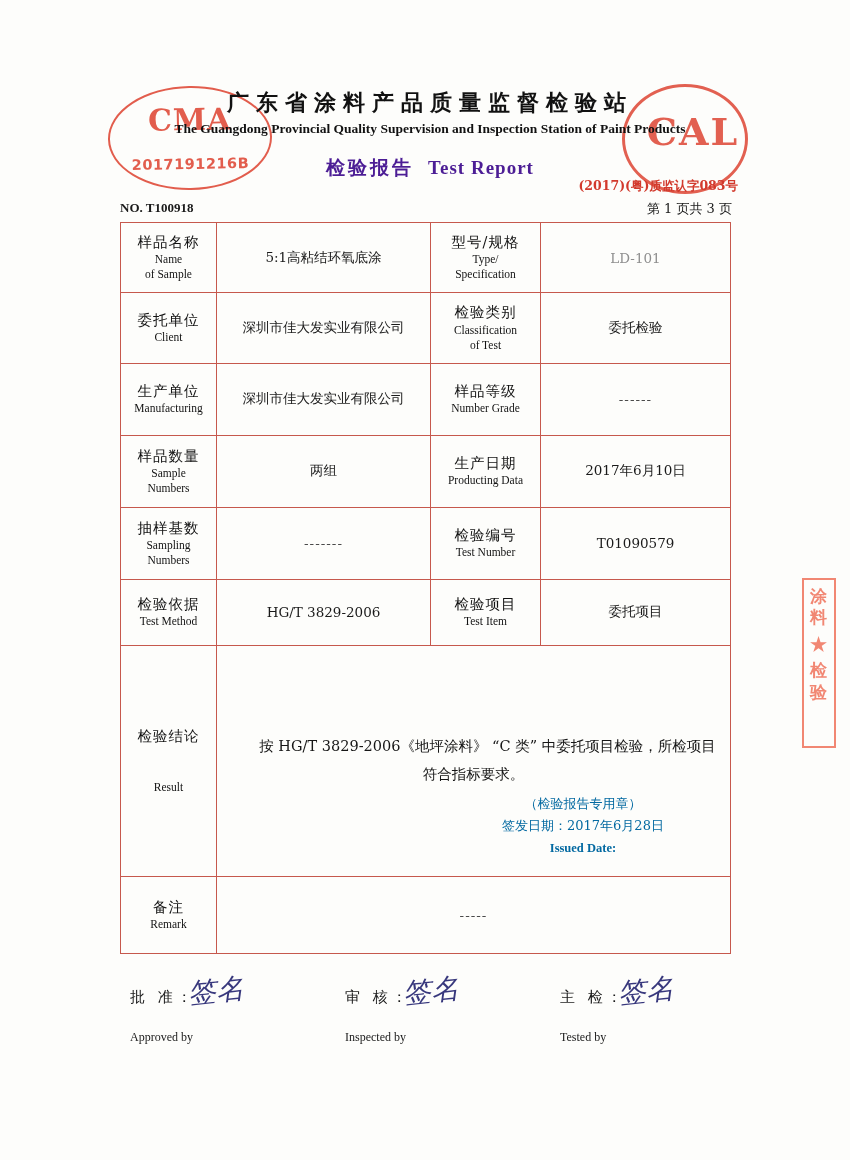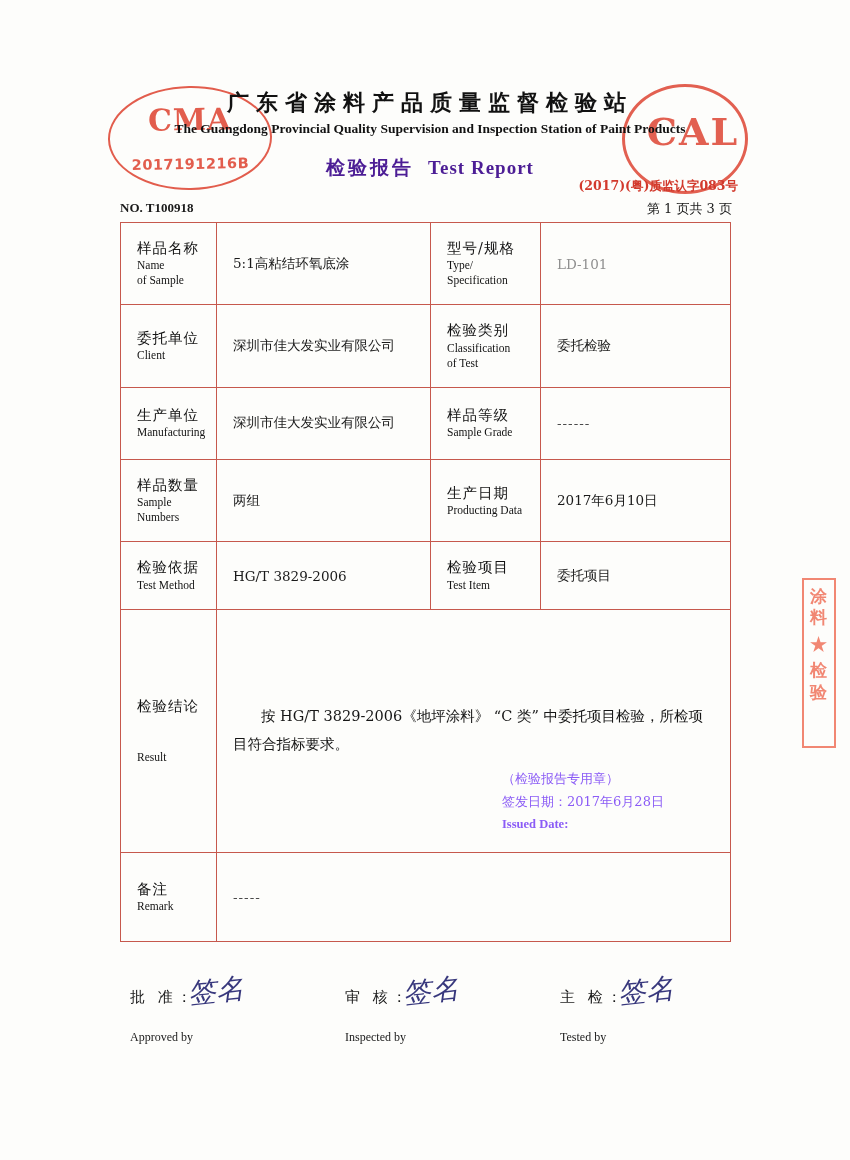--- a/index.html
+++ b/index.html
@@ -170,23 +170,23 @@
   .tbl {
     position: absolute;
     left: 120px;
     top: 222px;
     width: 610px;
     border-collapse: collapse;
     table-layout: fixed;
   }
   .tbl td {
     border: 1px solid #c6584d;
-    padding: 16px;
+    padding: 10px;
     vertical-align: middle;
-    text-align: left;
+    text-align: center;
   }
   .lbl {
     line-height: 1.32;
     padding: 6px 2px;
   }
   .lbl .cn {
     font-size: 14.5px;
     font-family: "DejaVu Serif", serif;
     color: #131313;
     letter-spacing: 1px;
@@ -224,21 +224,21 @@
     color: #161616;
     text-indent: 28px;
   }
   .sign-block {
     position: absolute;
     left: 285px;
     bottom: 16px;
     font-size: 13px;
     font-family: "DejaVu Serif", serif;
     line-height: 1.75;
-    color: #8b5cf6;
+    color: #0369a1;
   }
   .sign-block .en {
     font-family: "Liberation Serif", serif;
     font-weight: bold;
     font-size: 12.5px;
   }
   .remark-row td { height: 56px; }
 
   
   .footer {
@@ -352,40 +352,53 @@
       </tr>
 
       <tr style="height:72px">
         <td class="lbl">
           <div class="cn">生产单位</div>
           <div class="en">Manufacturing</div>
         </td>
         <td class="val">深圳市佳大发实业有限公司</td>
         <td class="lbl">
           <div class="cn">样品等级</div>
-          <div class="en">Sample Grade</div>
+          <div class="en">Number Grade</div>
         </td>
         <td class="val dash">------</td>
       </tr>
 
 
       <tr style="height:72px">
         <td class="lbl">
           <div class="cn">样品数量</div>
           <div class="en">Sample</div>
           <div class="en">Numbers</div>
         </td>
         <td class="val">两组</td>
         <td class="lbl">
           <div class="cn">生产日期</div>
           <div class="en">Producting Data</div>
         </td>
         <td class="val">2017年6月10日</td>
       </tr>
 
+      <tr style="height:72px">
+        <td class="lbl">
+          <div class="cn">抽样基数</div>
+          <div class="en">Sampling</div>
+          <div class="en">Numbers</div>
+        </td>
+        <td class="val dash">-------</td>
+        <td class="lbl">
+          <div class="cn">检验编号</div>
+          <div class="en">Test Number</div>
+        </td>
+        <td class="val">T01090579</td>
+      </tr>
 
       <tr style="height:66px">
         <td class="lbl">
           <div class="cn">检验依据</div>
           <div class="en">Test Method</div>
         </td>
         <td class="val">HG/T 3829-2006</td>
         <td class="lbl">
           <div class="cn">检验项目</div>
           <div class="en">Test Item</div>

